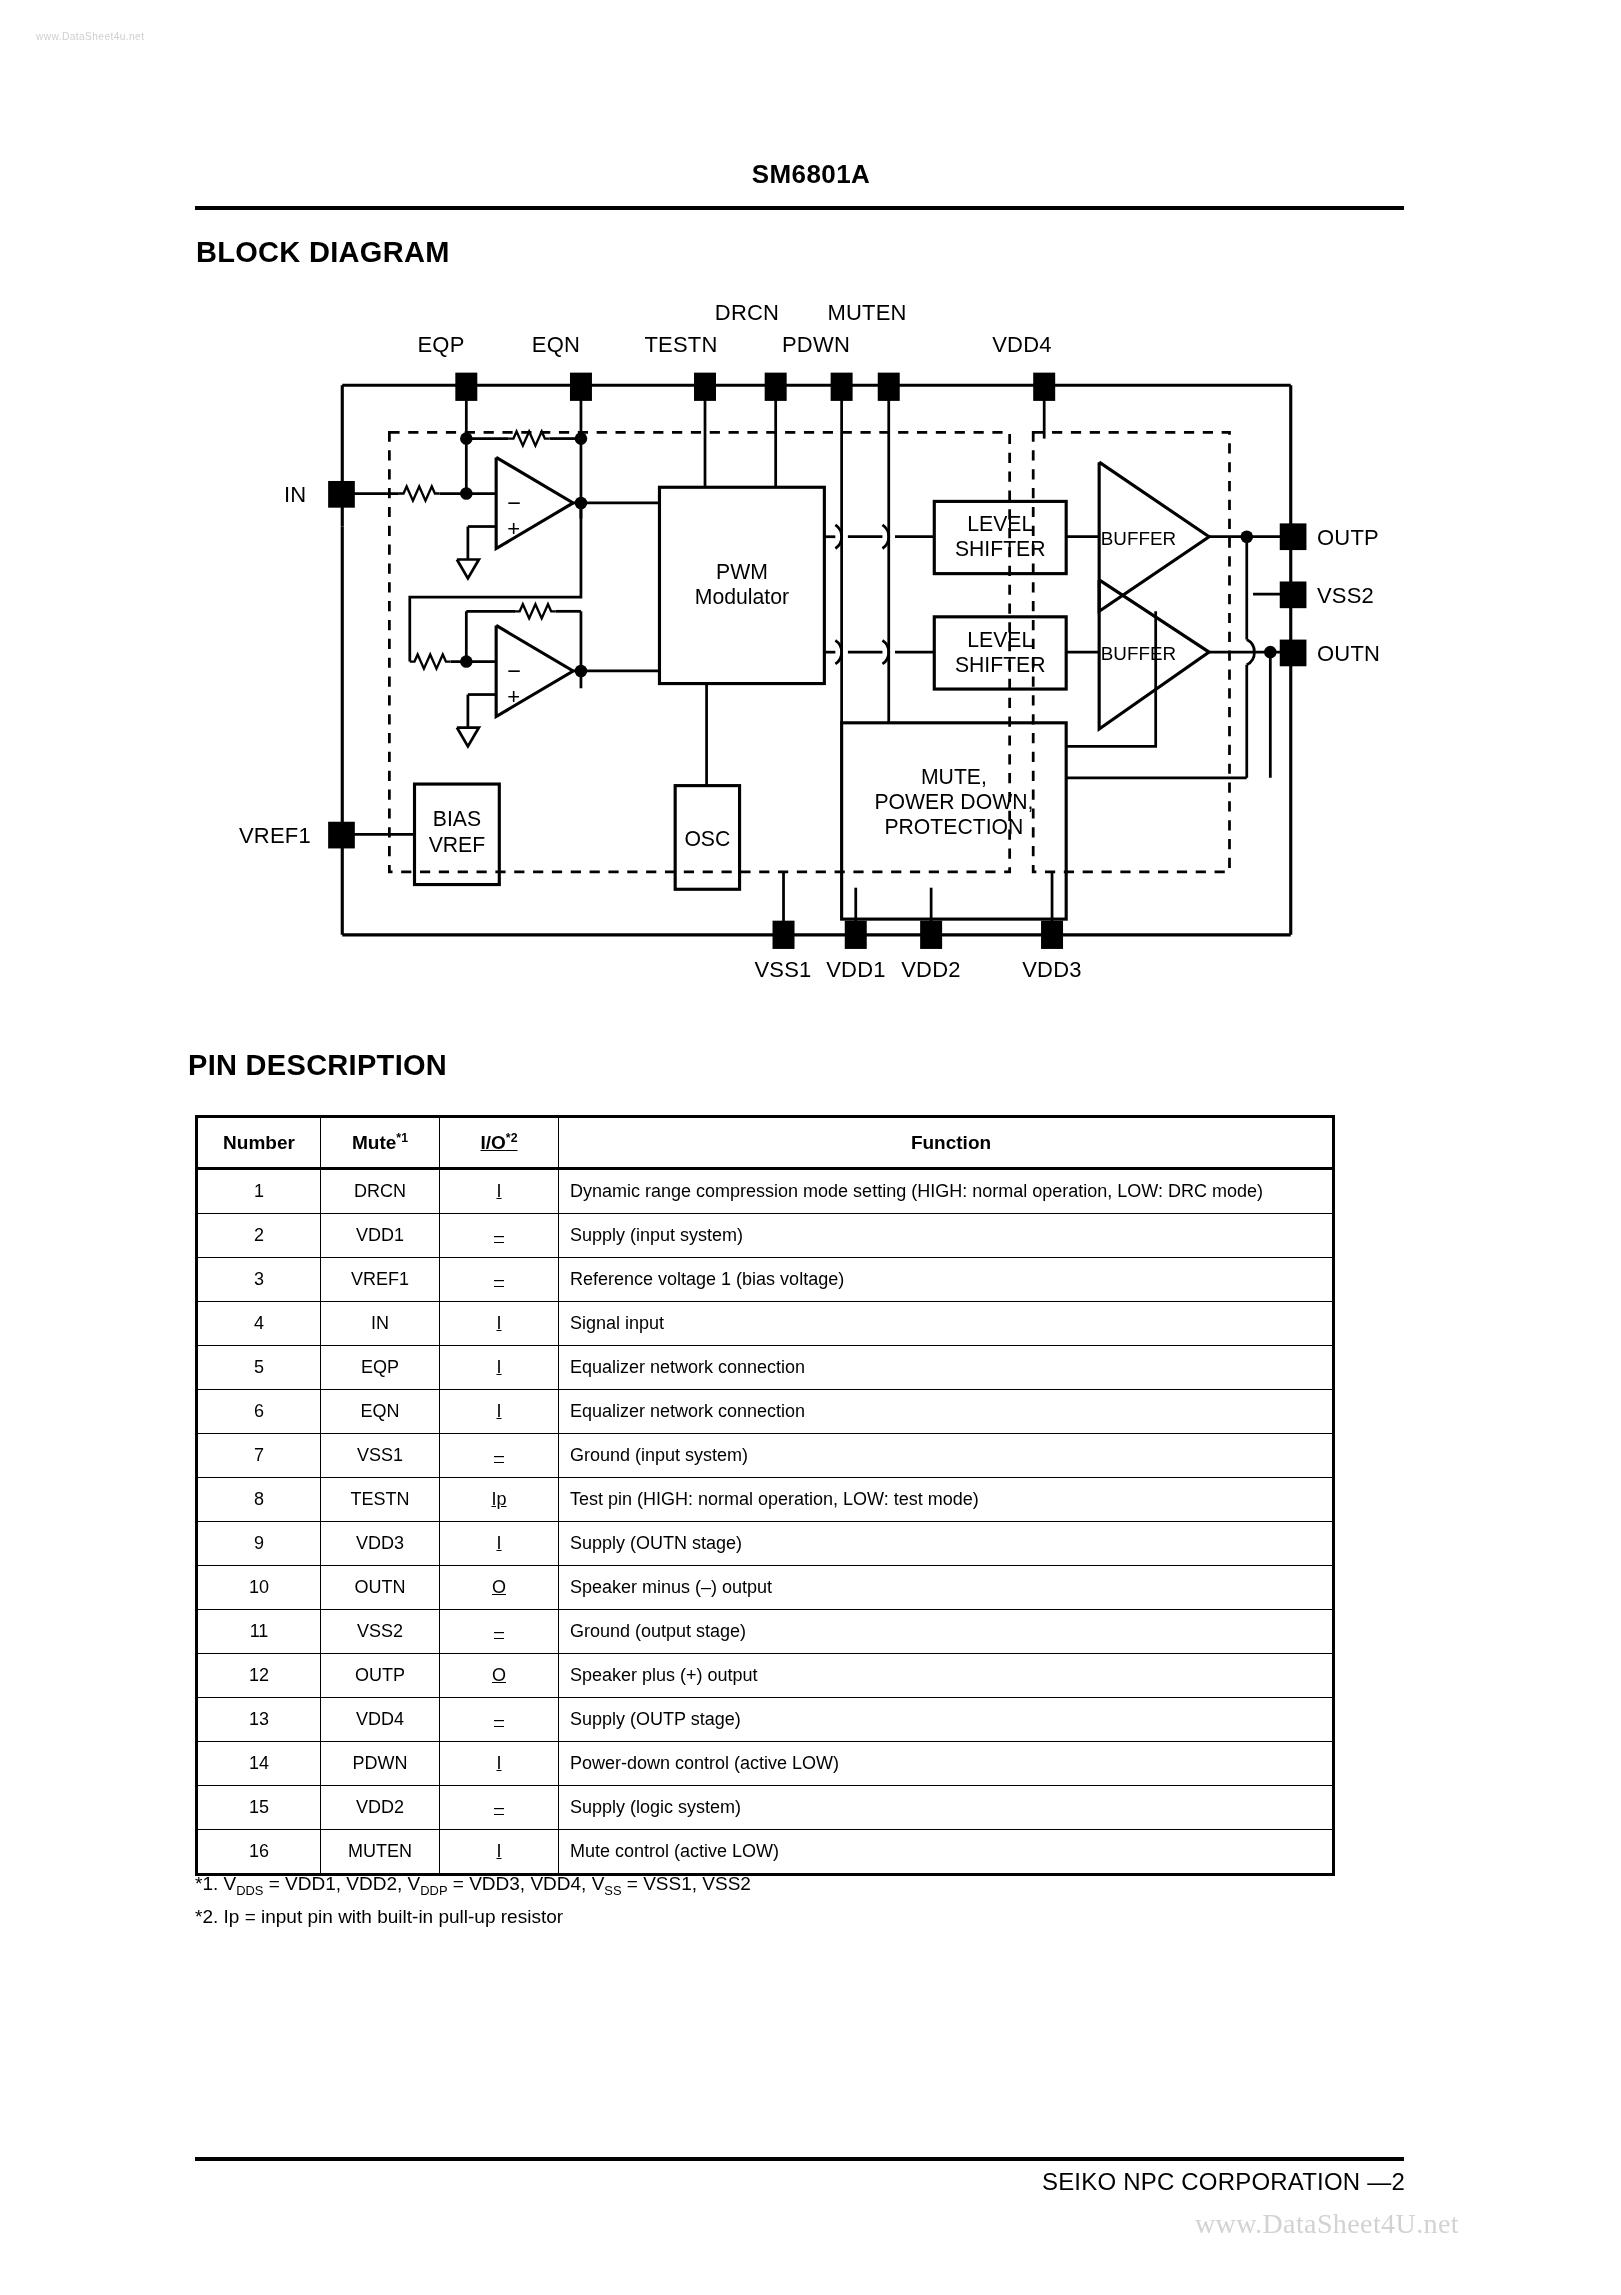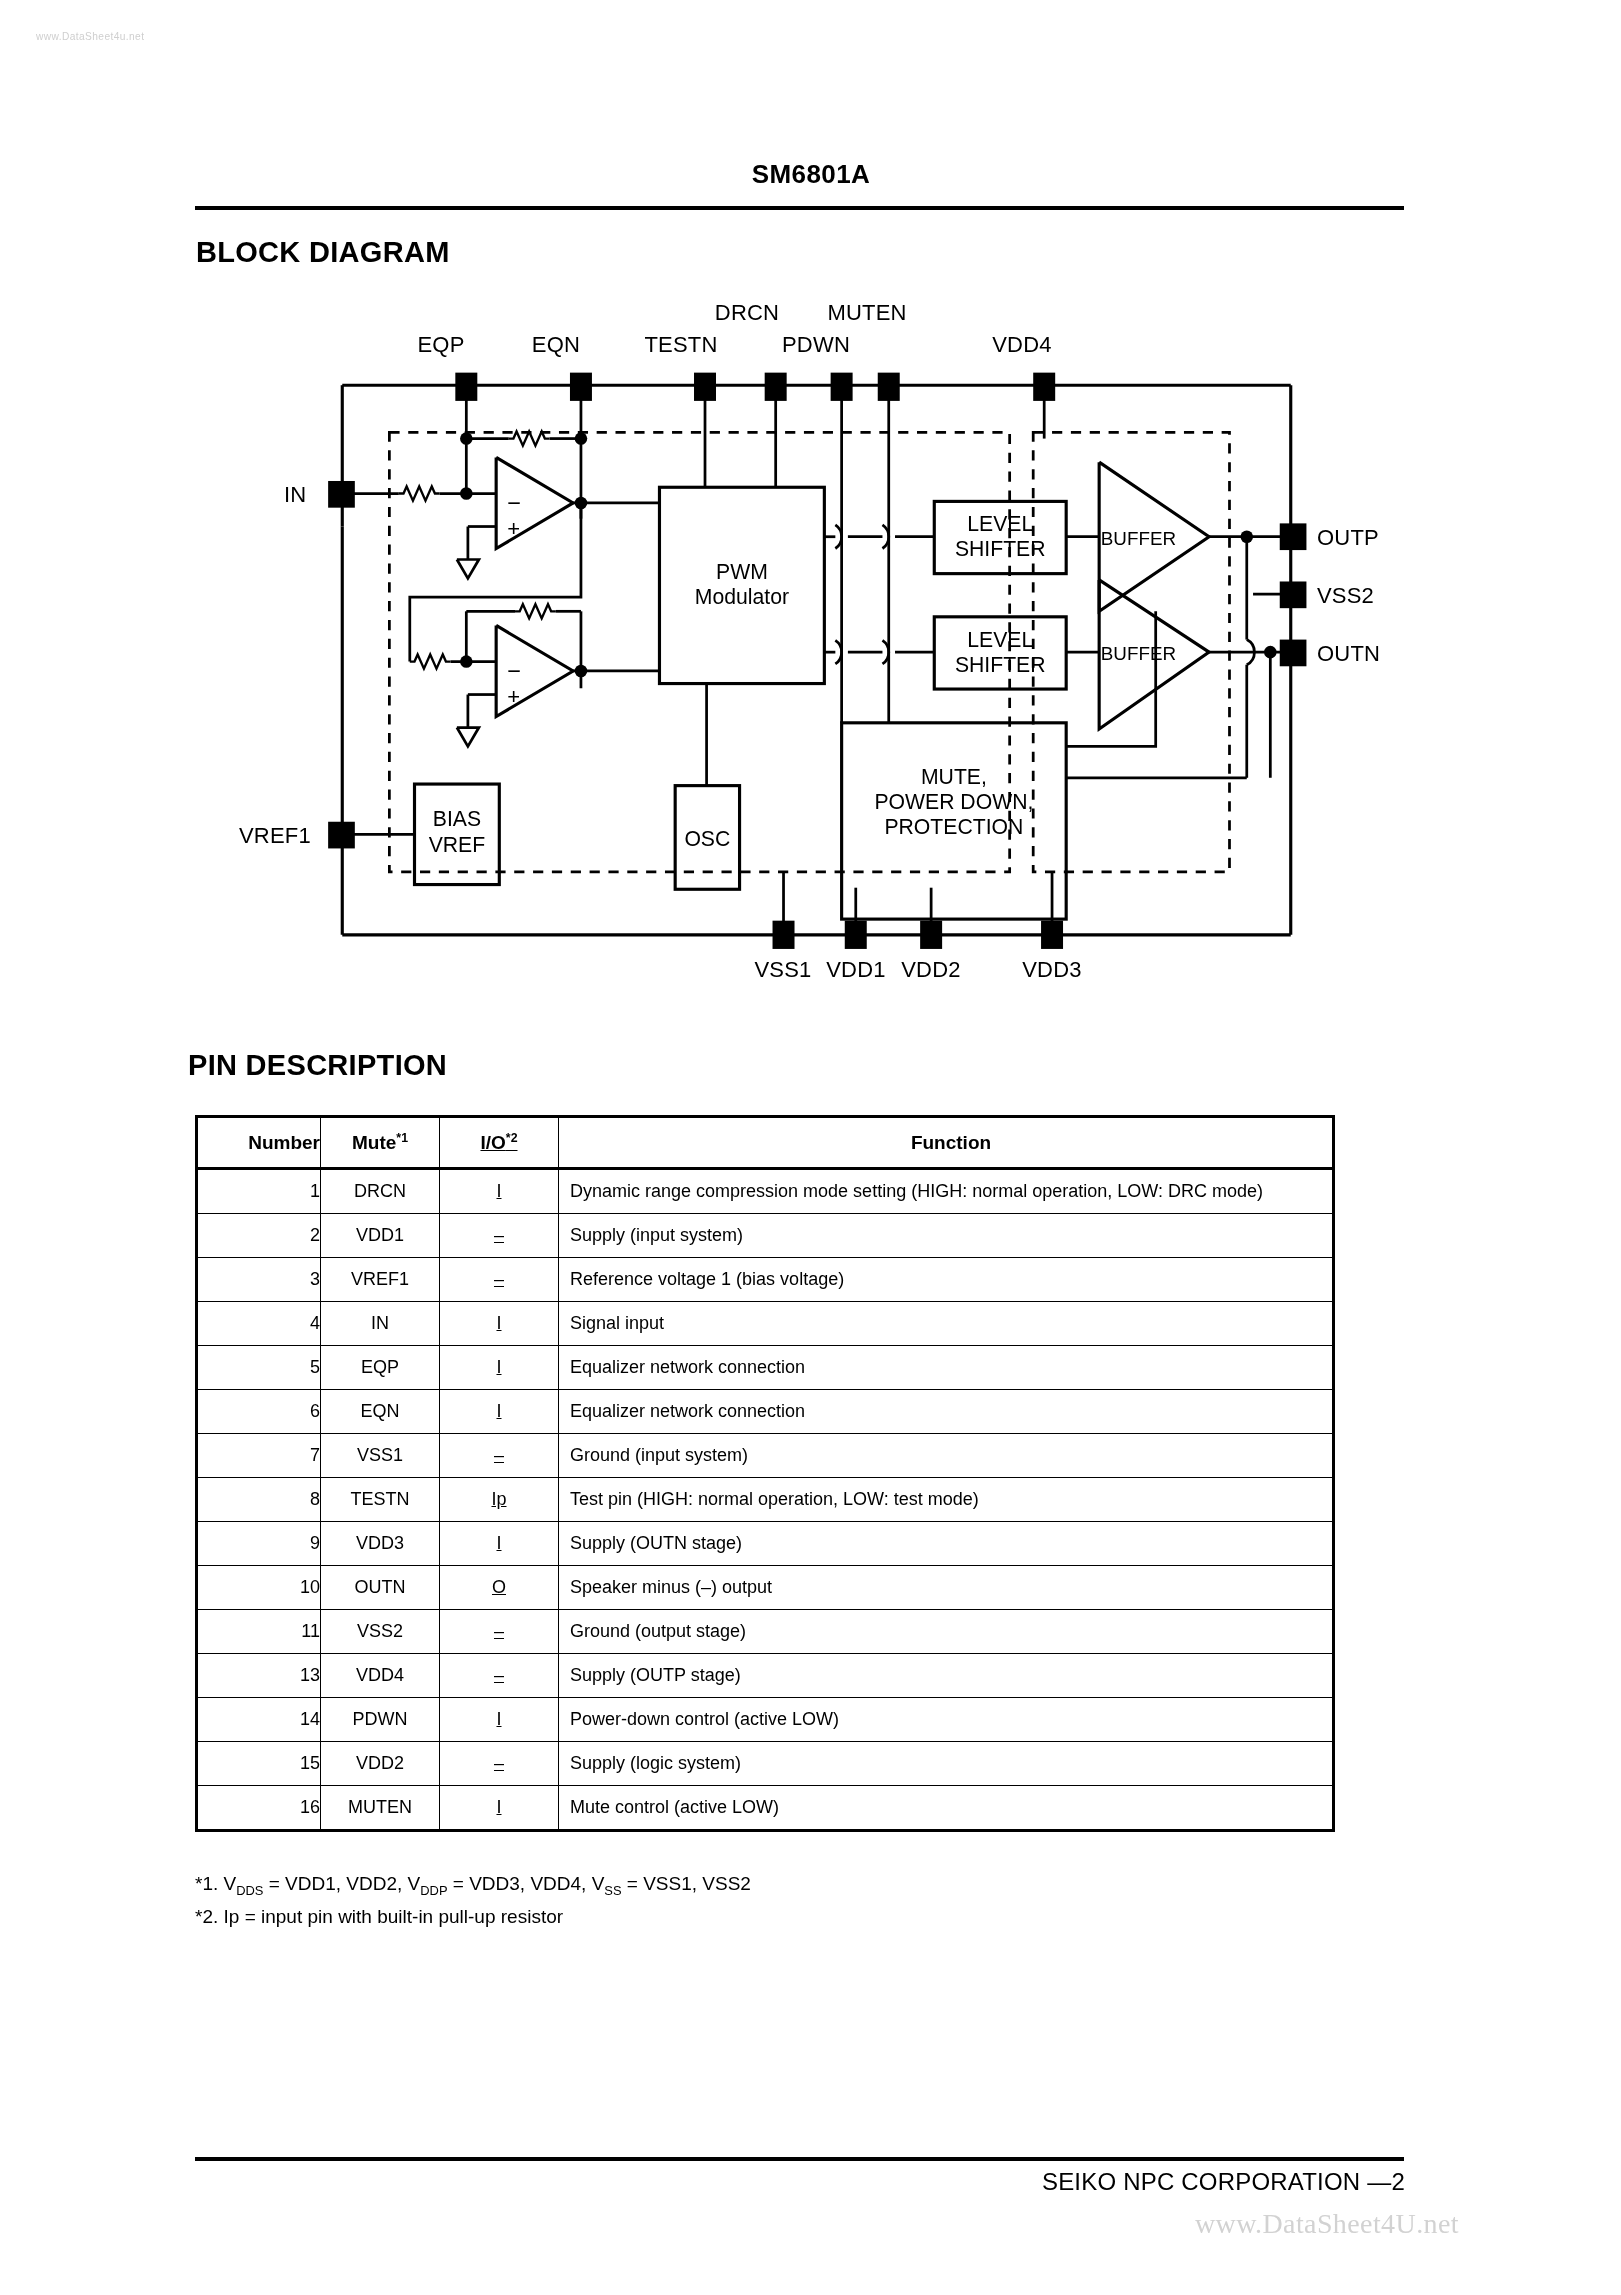--- a/index.html
+++ b/index.html
@@ -26,21 +26,21 @@
   #bd{position:absolute;left:314px;top:338px;width:1005px;height:644px;}
   #bd svg{display:block;}
   .bdlabel{position:absolute;font-size:22px;white-space:nowrap;letter-spacing:0.2px;}
 
   
   #pintable{position:absolute;left:195px;top:1115px;width:1140px;
             border-collapse:collapse;font-size:18px;}
   #pintable td,#pintable th{border:1.6px solid #000;padding:0;height:43px;
                             font-weight:normal;vertical-align:middle;}
   #pintable thead th{font-weight:bold;font-size:19px;text-align:center;height:49px;}
-  #pintable .c-num{width:122px;text-align:right;}
+  #pintable .c-num{width:122px;text-align:center;}
   #pintable .c-name{width:118px;text-align:center;}
   #pintable .c-io{width:118px;text-align:center;text-decoration:underline;}
   #pintable .c-fn{text-align:left;padding-left:11px;margin-left:44px;}
   #pintable thead tr th{border-top:3.1px solid #000;}
   #pintable tbody tr:last-child td{border-bottom:3.1px solid #000;}
   #pintable tr th:first-child,#pintable tr td:first-child{border-left:3.1px solid #000;}
   #pintable tr th:last-child,#pintable tr td:last-child{border-right:3.1px solid #000;}
   #pintable thead th{border-bottom:3.1px solid #000;}
   sup{font-size:.65em;vertical-align:super;font-weight:bold;}
   sub{font-size:.68em;vertical-align:sub;}
@@ -337,20 +337,26 @@
         <td class="c-io">O</td>
         <td class="c-fn">Speaker minus (–) output</td>
       </tr>
       <tr>
         <td class="c-num">11</td>
         <td class="c-name">VSS2</td>
         <td class="c-io">–</td>
         <td class="c-fn">Ground (output stage)</td>
       </tr>
       <tr>
+        <td class="c-num">12</td>
+        <td class="c-name">OUTP</td>
+        <td class="c-io">O</td>
+        <td class="c-fn">Speaker plus (+) output</td>
+      </tr>
+      <tr>
         <td class="c-num">13</td>
         <td class="c-name">VDD4</td>
         <td class="c-io">–</td>
         <td class="c-fn">Supply (OUTP stage)</td>
       </tr>
       <tr>
         <td class="c-num">14</td>
         <td class="c-name">PDWN</td>
         <td class="c-io">I</td>
         <td class="c-fn">Power-down control (active LOW)</td>

